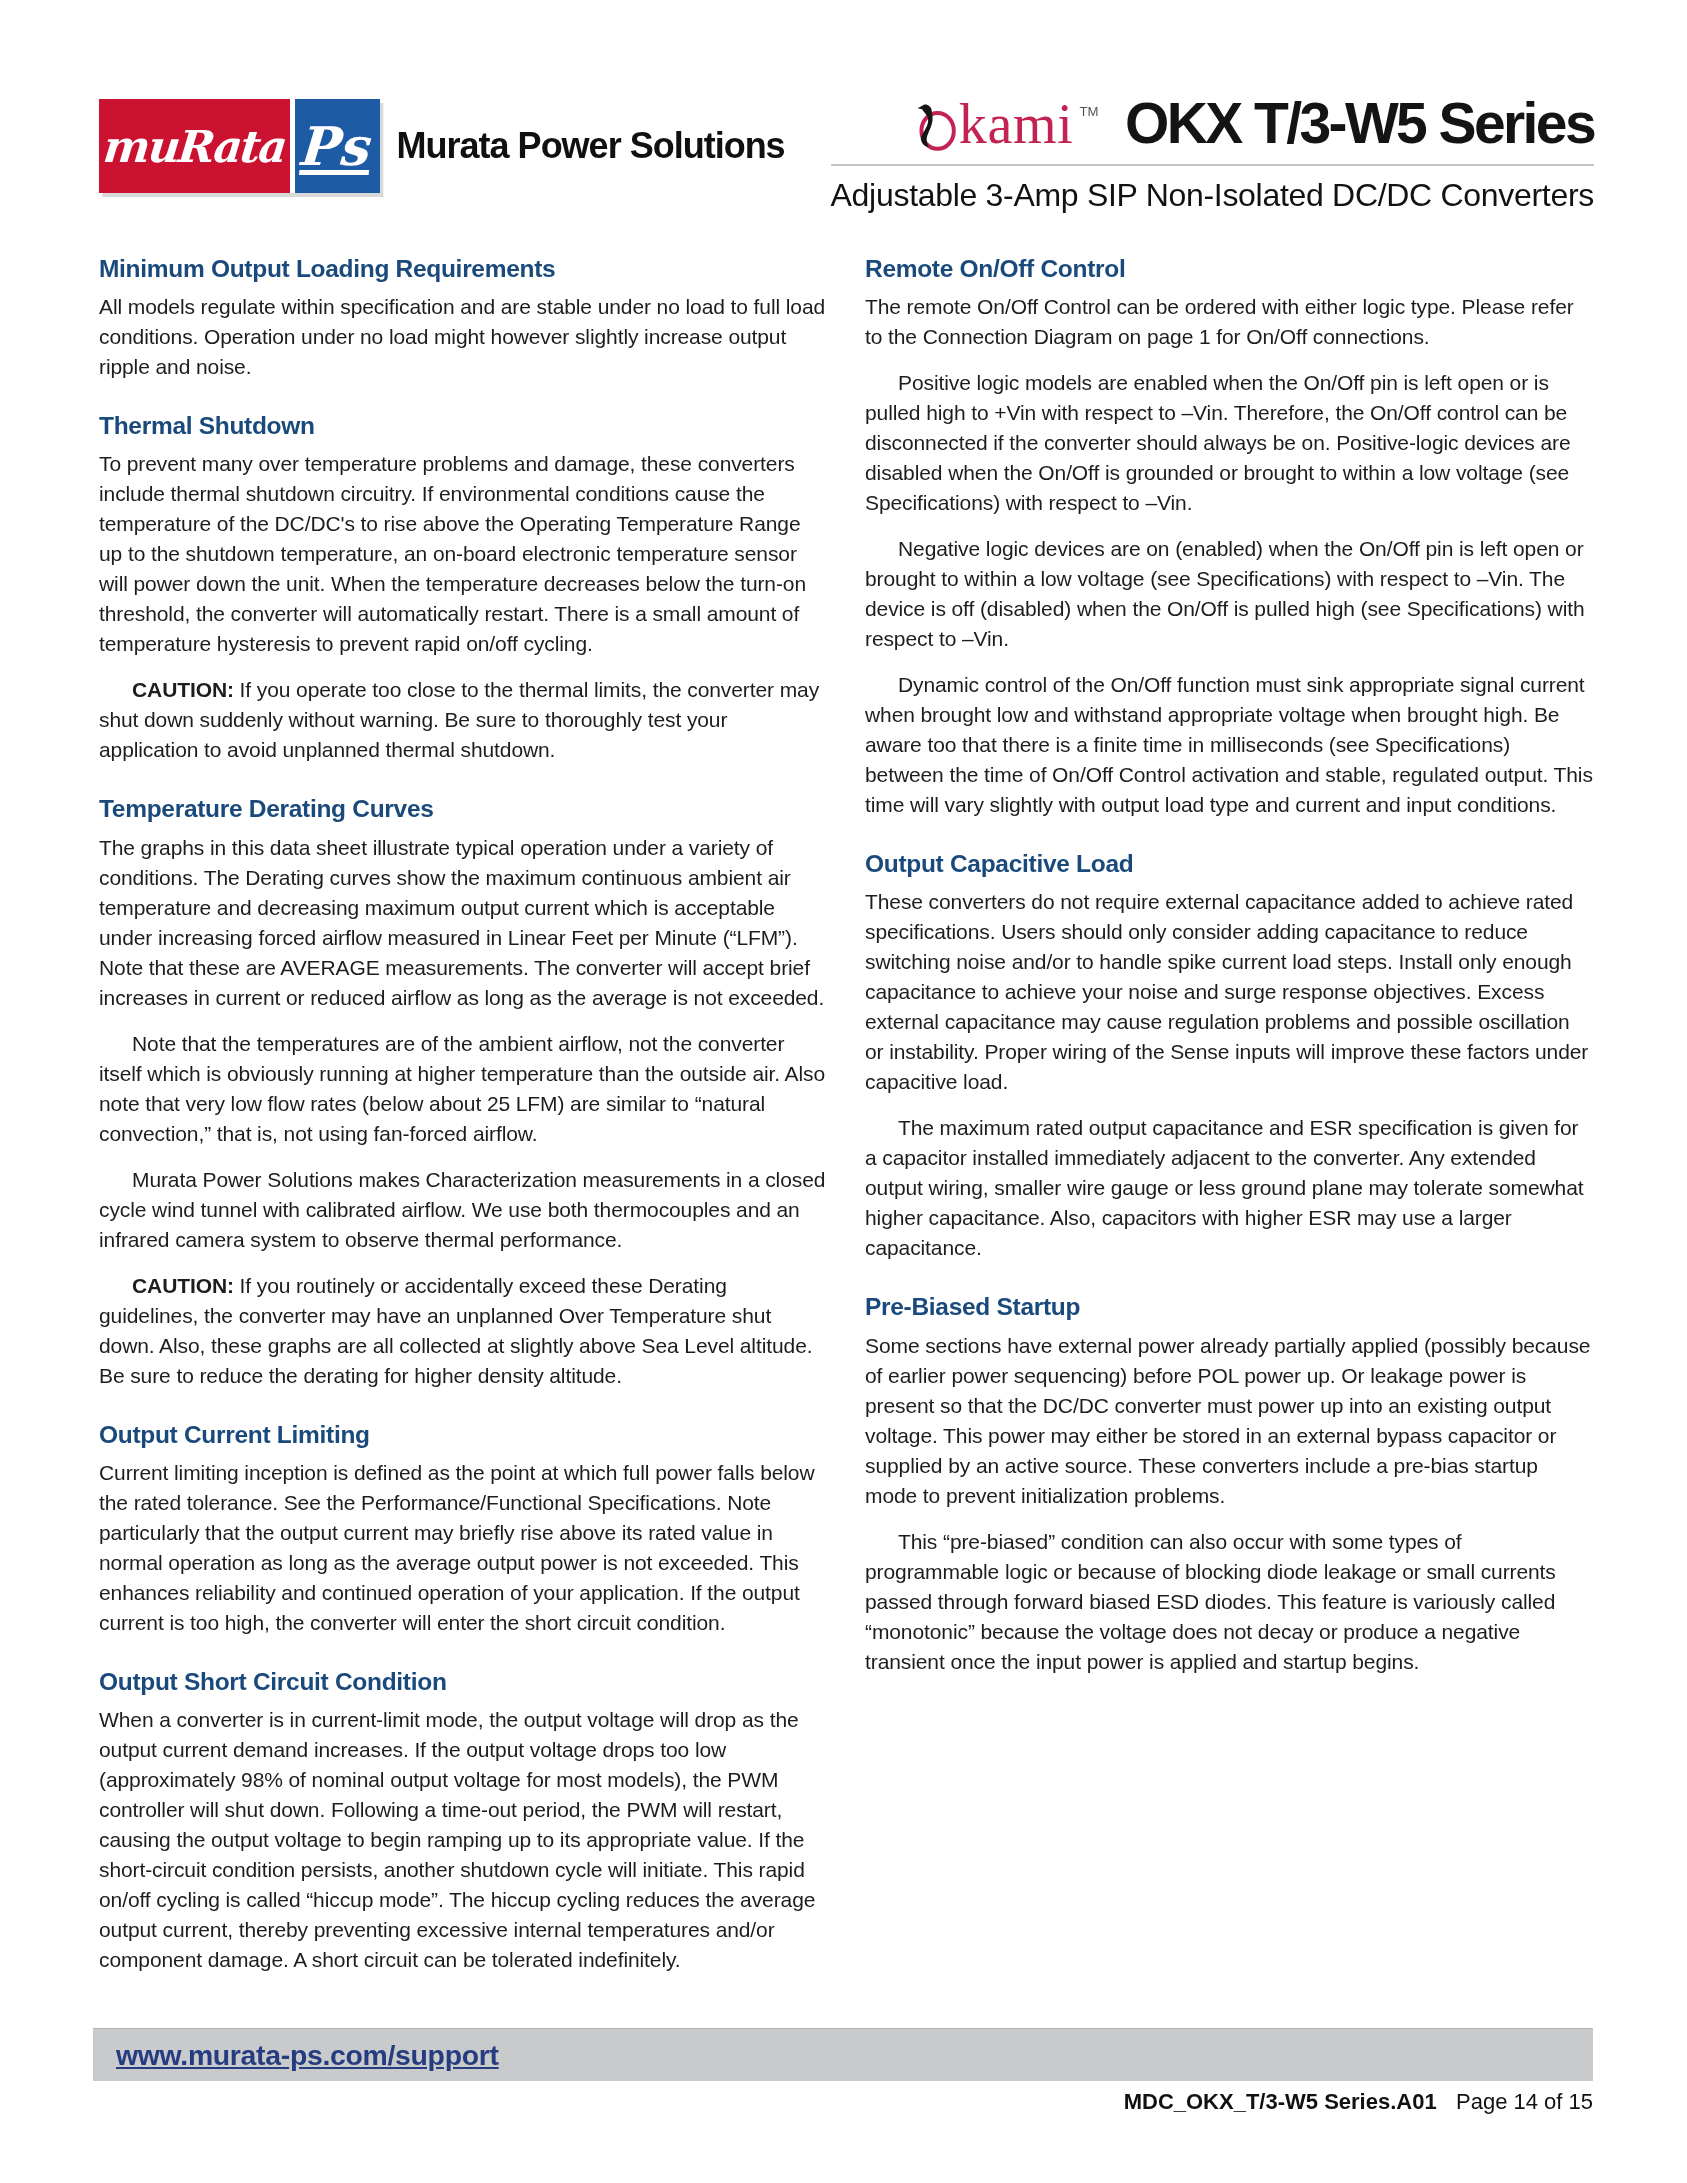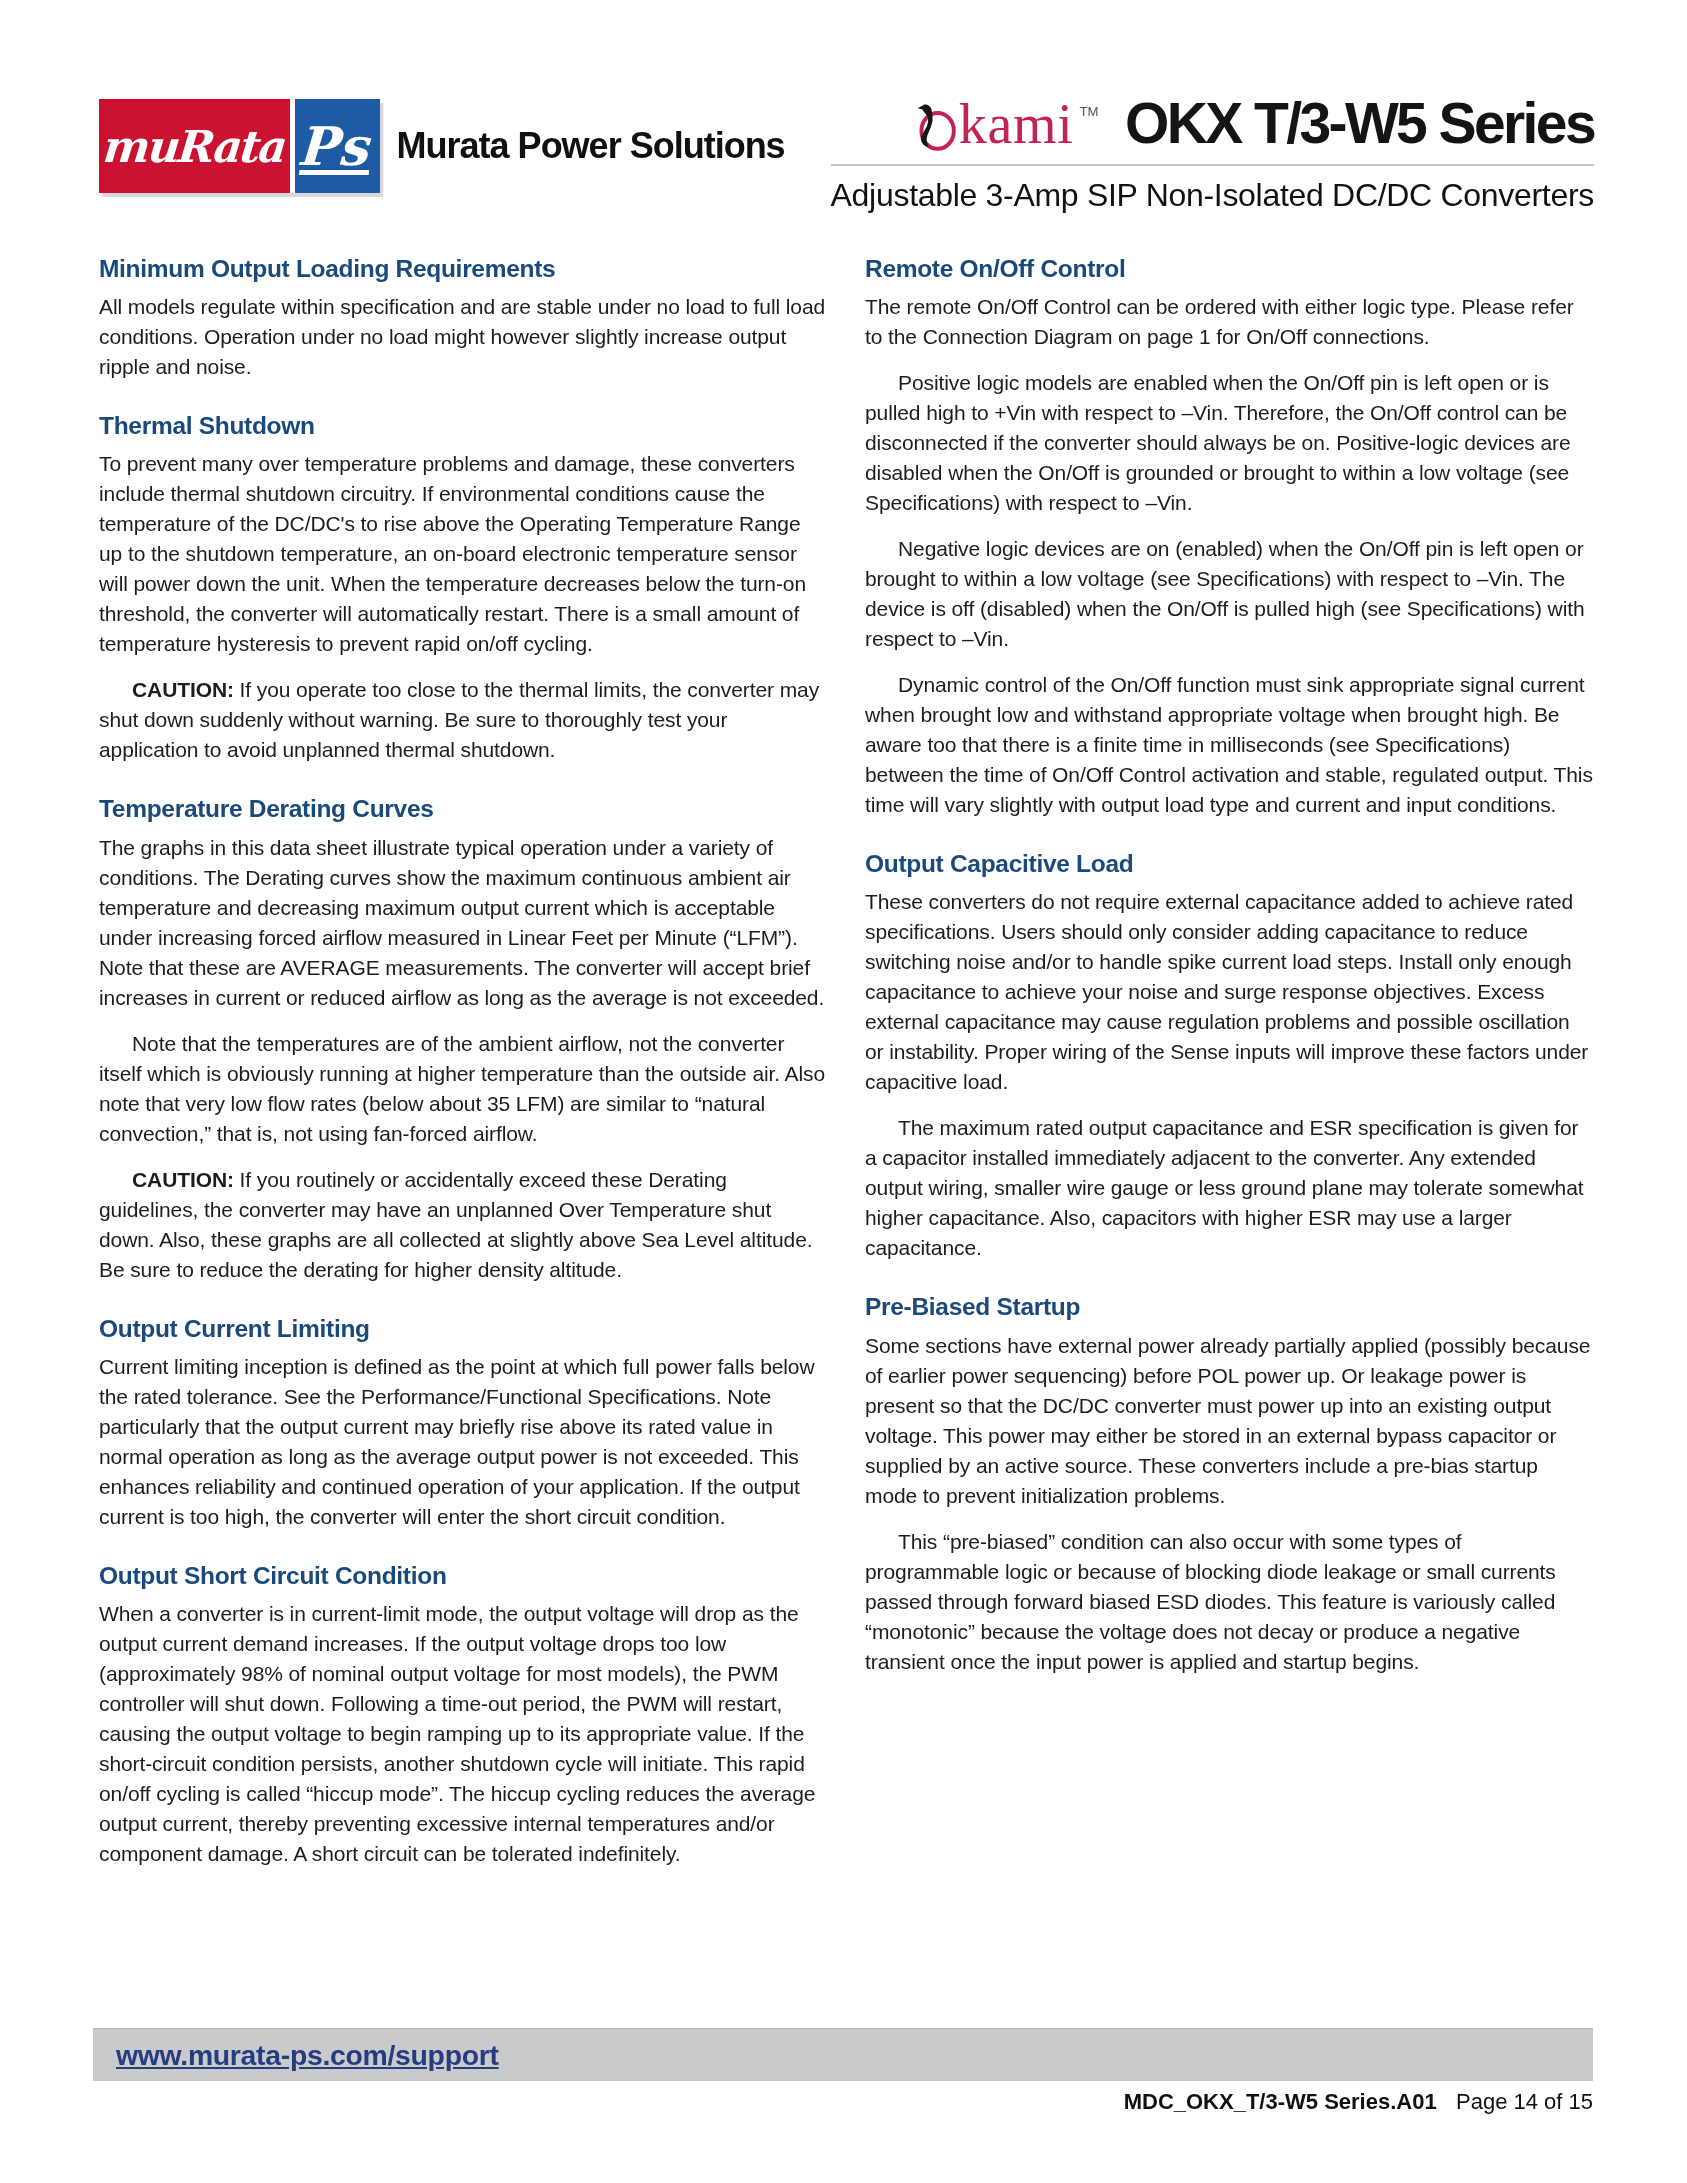--- a/index.html
+++ b/index.html
@@ -94,21 +94,22 @@
 
       <article class="sec">
         <h3 class="sec-h">Thermal Shutdown</h3>
         <p class="para"><span>To prevent many over temperature problems and damage, these converters include thermal shutdown circuitry. If environmental conditions cause the temperature of the DC/DC's to rise above the Operating Temperature Range up to the shutdown temperature, an on-board electronic temperature sensor will power down the unit. When the temperature decreases below the turn-on threshold, the converter will automatically restart. There is a small amount of temperature hysteresis to prevent rapid on/off cycling.</span></p>
         <p class="para ind"><span class="lead">CAUTION:</span><span> If you operate too close to the thermal limits, the converter may shut down suddenly without warning. Be sure to thoroughly test your application to avoid unplanned thermal shutdown.</span></p>
       </article>
 
       <article class="sec">
         <h3 class="sec-h">Temperature Derating Curves</h3>
         <p class="para"><span>The graphs in this data sheet illustrate typical operation under a variety of conditions. The Derating curves show the maximum continuous ambient air temperature and decreasing maximum output current which is acceptable under increasing forced airflow measured in Linear Feet per Minute (“LFM”). Note that these are AVERAGE measurements. The converter will accept brief increases in current or reduced airflow as long as the average is not exceeded.</span></p>
-        <p class="para ind"><span>Note that the temperatures are of the ambient airflow, not the converter itself which is obviously running at higher temperature than the outside air. Also note that very low flow rates (below about 35 LFM) are similar to “natural convection,” that is, not using fan-forced airflow.</span></p>
+        <p class="para ind"><span>Note that the temperatures are of the ambient airflow, not the converter itself which is obviously running at higher temperature than the outside air. Also note that very low flow rates (below about 25 LFM) are similar to “natural convection,” that is, not using fan-forced airflow.</span></p>
+        <p class="para ind"><span>Murata Power Solutions makes Characterization measurements in a closed cycle wind tunnel with calibrated airflow. We use both thermocouples and an infrared camera system to observe thermal performance.</span></p>
         <p class="para ind"><span class="lead">CAUTION:</span><span> If you routinely or accidentally exceed these Derating guidelines, the converter may have an unplanned Over Temperature shut down. Also, these graphs are all collected at slightly above Sea Level altitude. Be sure to reduce the derating for higher density altitude.</span></p>
       </article>
 
       <article class="sec">
         <h3 class="sec-h">Output Current Limiting</h3>
         <p class="para"><span>Current limiting inception is defined as the point at which full power falls below the rated tolerance. See the Performance/Functional Specifications. Note particularly that the output current may briefly rise above its rated value in normal operation as long as the average output power is not exceeded. This enhances reliability and continued operation of your application. If the output current is too high, the converter will enter the short circuit condition.</span></p>
       </article>
 
       <article class="sec">
         <h3 class="sec-h">Output Short Circuit Condition</h3>

